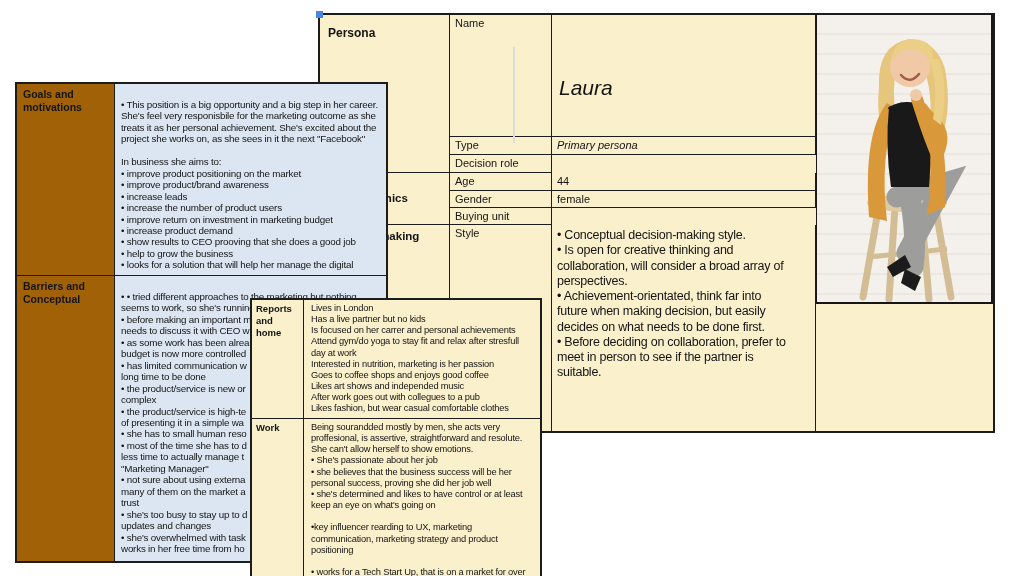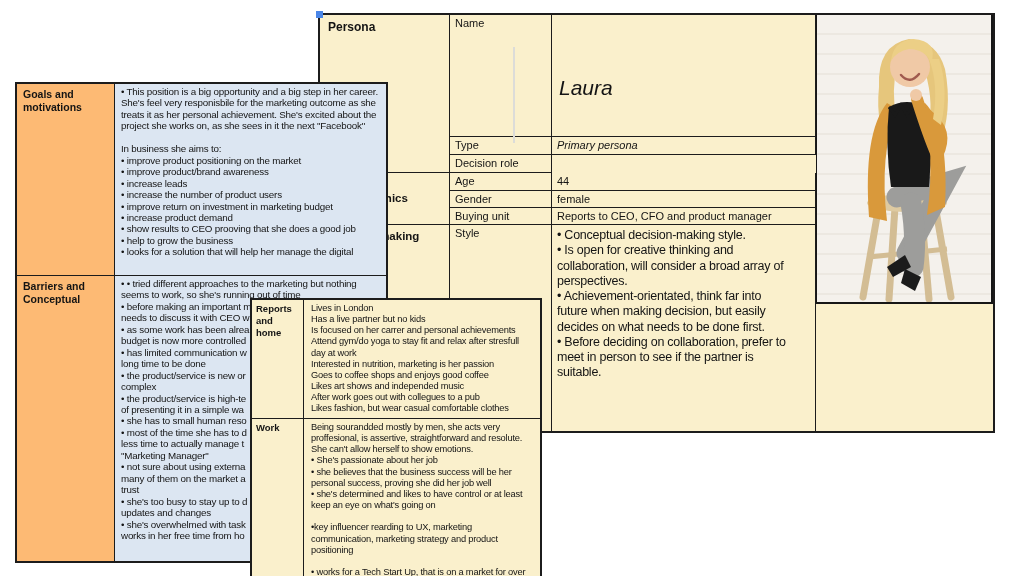--- a/index.html
+++ b/index.html
@@ -16,21 +16,21 @@
   }
   .persona-grid{
     display:grid;width:100%;height:100%;
     grid-template-columns:130px 102px 264px 1fr;
     grid-template-rows:122px 18px 18px 18px 17px 17px auto;
   }
   .pcell{
     border-right:1.5px solid #1c1c1c;border-bottom:1.5px solid #1c1c1c;
     padding:2px 5px;font-size:11px;line-height:1.25;box-sizing:border-box;overflow:hidden;
   }
-  .cat-persona{grid-column:1;grid-row:1/4;font-weight:bold;font-size:12px;padding:5px 8px}
+  .cat-persona{grid-column:1;grid-row:1/4;font-weight:bold;font-size:12px;padding:11px 8px}
   .cat-demo{grid-column:1;grid-row:4/7;font-weight:bold;font-size:11.5px;display:flex;align-items:center;padding:0 0 0 8px}
   .cat-decision{grid-column:1;grid-row:7;font-weight:bold;font-size:11.5px;padding:4px 0 0 8px;border-bottom:none}
   .f1{grid-column:2;grid-row:1}.f2{grid-column:2;grid-row:2}.f3{grid-column:2;grid-row:3}
   .f4{grid-column:2;grid-row:4}.f5{grid-column:2;grid-row:5}.f6{grid-column:2;grid-row:6}
   .f7{grid-column:2;grid-row:7;border-bottom:none}
   .v1{grid-column:3;grid-row:1}.v2{grid-column:3;grid-row:2}.v3{grid-column:3;grid-row:3}
   .v4{grid-column:3;grid-row:4}.v5{grid-column:3;grid-row:5}.v6{grid-column:3;grid-row:6}
   .v7{grid-column:3;grid-row:7;border-bottom:none}
   .name-value{font-style:italic;font-size:21px;padding:60px 0 0 7px}
   .italic{font-style:italic}
@@ -49,27 +49,27 @@
   .sel-handle{position:absolute;left:-4px;top:-4px;width:7px;height:7px;background:#4a86e8;z-index:5}
   .guide-line{position:absolute;left:193px;top:32px;width:2px;height:96px;background:#dcdcd8}
 
   
   .goals-table{
     position:absolute;left:15px;top:82px;width:373px;height:481px;
     border:2px solid #1c1c1c;box-sizing:border-box;z-index:2;
     display:grid;grid-template-columns:98px 1fr;grid-template-rows:192px 1fr;
   }
   .g-head{
-    background:#fdba74;border-right:1.5px solid #1c1c1c;border-bottom:1.5px solid #1c1c1c;
+    background:#a16207;border-right:1.5px solid #1c1c1c;border-bottom:1.5px solid #1c1c1c;
     font-weight:bold;font-size:10.5px;line-height:1.2;padding:4px 6px;box-sizing:border-box;
   }
   .g-body{
     background:#dce6f2;border-bottom:1.5px solid #1c1c1c;
     font-size:9.8px;line-height:1.17;letter-spacing:-0.2px;
-    white-space:pre-line;padding:2px 6px;box-sizing:border-box;overflow:hidden;
+    white-space:pre-line;padding:15px 6px;box-sizing:border-box;overflow:hidden;
   }
   .g-row2{border-bottom:none}
 
   
   .lifestyle-table{
     position:absolute;left:250px;top:298px;width:292px;height:314px;
     border:2px solid #1c1c1c;background:#faf0cc;box-sizing:border-box;z-index:3;
     display:grid;grid-template-columns:52px 1fr;grid-template-rows:119px 1fr;
   }
   .l-head{
@@ -102,21 +102,20 @@
 
     <div class="pcell f3">Decision role</div>
 
     <div class="pcell f4">Age</div>
     <div class="pcell v4">44</div>
 
     <div class="pcell f5">Gender</div>
     <div class="pcell v5">female</div>
 
     <div class="pcell f6">Buying unit</div>
-    <div class="pcell v6">Reports to CEO, CFO and product manager</div>
 
     <div class="pcell f7">Style</div>
     <div class="pcell v7 style-value">• Conceptual decision-making style.
 • Is open for creative thinking and
 collaboration, will consider a broad array of
 perspectives.
 • Achievement-orientated, think far into
 future when making decision, but easily
 decides on what needs to be done first.
 • Before deciding on collaboration, prefer to

